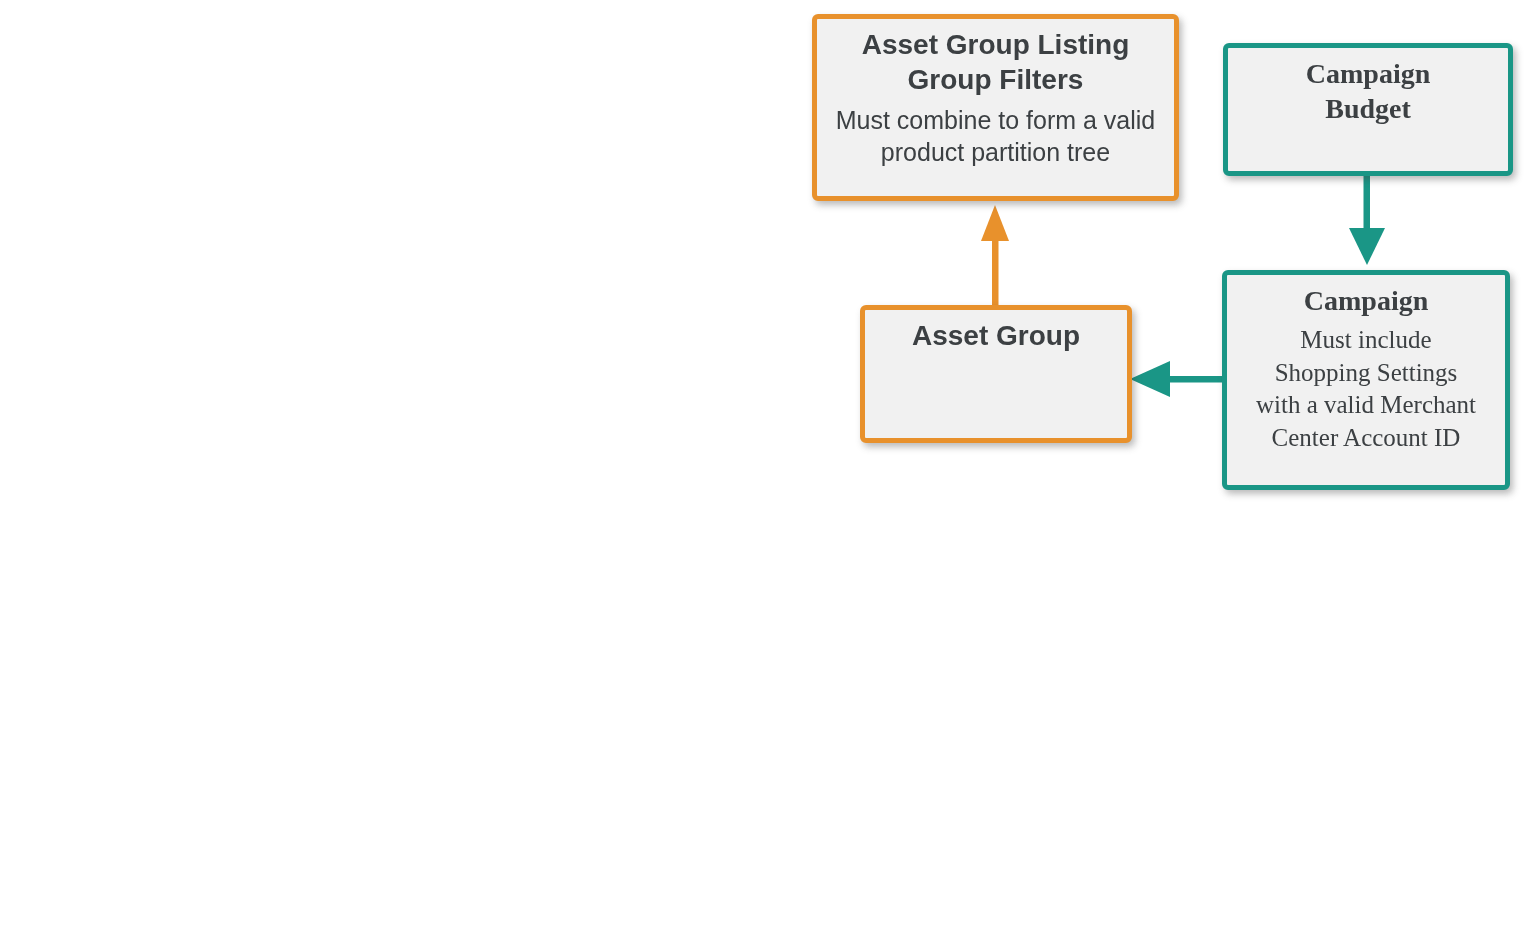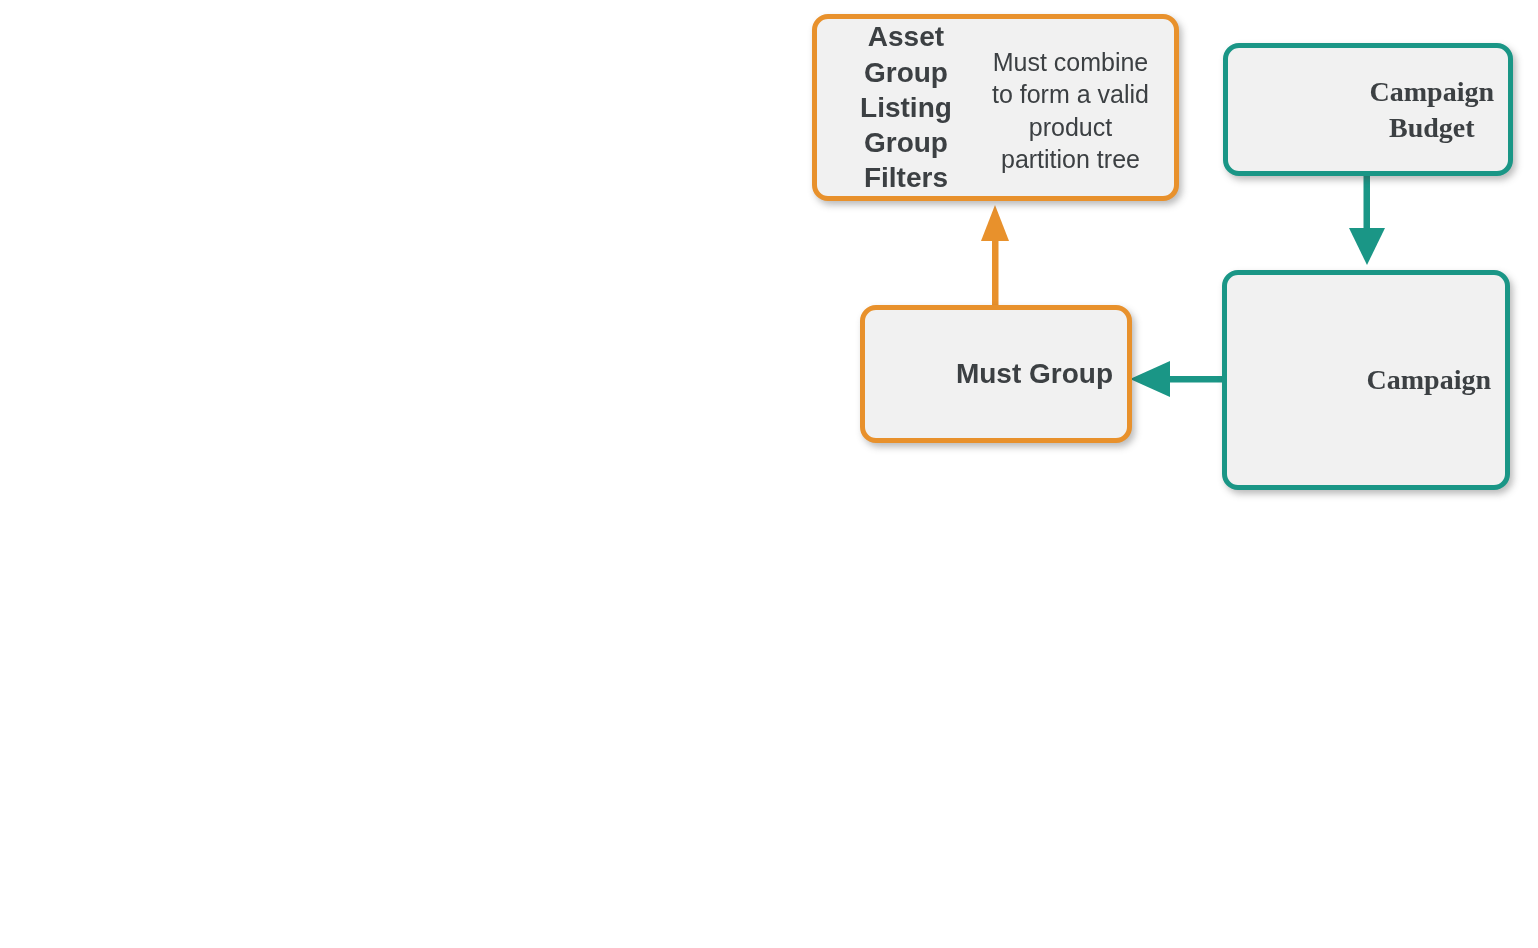--- a/index.html
+++ b/index.html
@@ -12,27 +12,27 @@
     width: 1538px;
     height: 948px;
     background: #ffffff;
     overflow: hidden;
     font-family: "Liberation Sans", sans-serif;
   }
   .node {
     position: absolute;
     box-sizing: border-box;
     background: var(--box_fill);
-    border-radius: 16px;
+    border-radius: 6px;
     border: 5px solid;
     box-shadow: 3px 4px 7px rgba(60,60,60,0.35);
     display: flex;
-    flex-direction: row;
+    flex-direction: column;
     align-items: center;
-    justify-content: flex-end;
+    justify-content: flex-start;
     text-align: center;
     padding: 8px 14px;
   }
   .node.orange { border-color: var(--orange); }
   .node.teal   { border-color: var(--teal); font-family: Liberation Serif, serif; }
   .node-title {
     font-weight: bold;
     font-size: 28px;
     line-height: 1.26;
     color: var(--title_text);
@@ -99,21 +99,25 @@
     <div class="node-subtitle">Must combine to form a valid
 product partition tree</div>
   </div>
 
   <div class="node teal" id="node-budget">
     <div class="node-title">Campaign
 Budget</div>
   </div>
 
   <div class="node orange" id="node-asset">
-    <div class="node-title">Must Group</div>
+    <div class="node-title">Asset Group</div>
   </div>
 
   <div class="node teal" id="node-campaign">
     <div class="node-title">Campaign</div>
+    <div class="node-subtitle">Must include
+Shopping Settings
+with a valid Merchant
+Center Account ID</div>
   </div>
 
 
 </div>
 
 </body></html>

